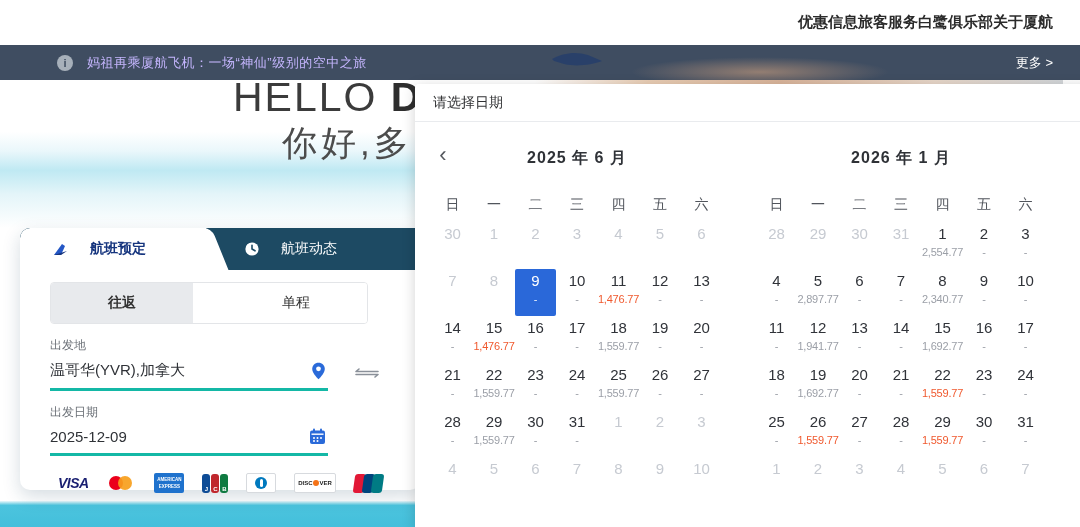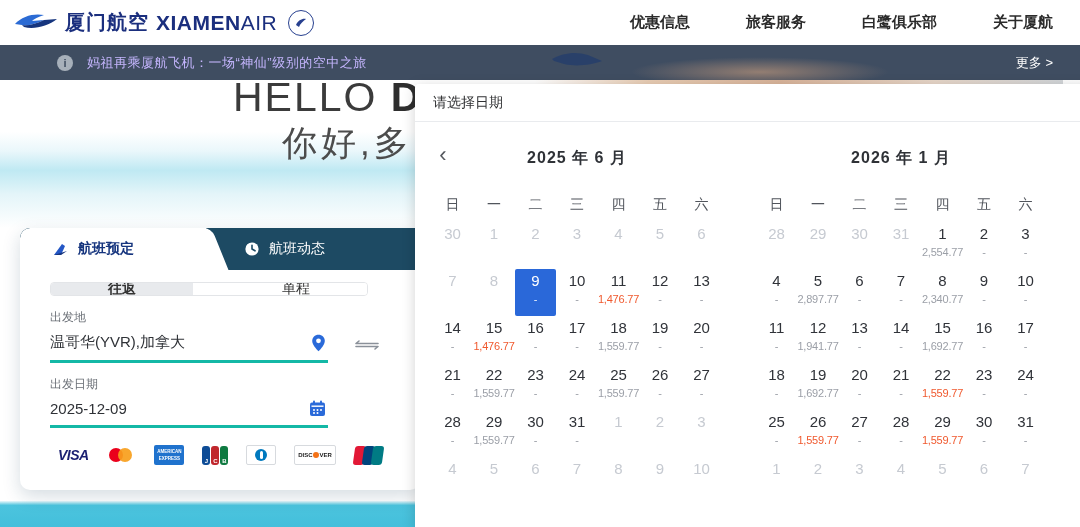--- a/index.html
+++ b/index.html
@@ -18,41 +18,41 @@
   .hero-title b { font-weight:700; color:#2e2e2e; }
   .hero-subtitle { position:absolute; left:282px; top:120px; z-index:1; font-size:35px; color:#4c4c4c; letter-spacing:4px; white-space:nowrap; }
 
   
   .header { position:absolute; left:0; top:0; width:1080px; height:45px; background:#fff; z-index:4; display:flex; align-items:center; padding:0 27px 0 14px; }
   .logo { display:flex; align-items:center; gap:7px; cursor:pointer; }
   .logo-cn { font-size:20px; font-weight:700; color:#1b2f7e; letter-spacing:1px; }
   .logo-en { font-size:21px; font-weight:800; color:#1b2f7e; letter-spacing:.5px; }
   .logo-en .light { font-weight:400; }
   .skyteam { width:26px; height:26px; border:1.5px solid #27408f; border-radius:50%; display:flex; align-items:center; justify-content:center; margin-left:4px; }
-  .nav { margin-left:auto; display:flex; gap:56px; }
+  .nav { margin-left:auto; display:flex; }
   .nav-item { font-size:15px; color:#2b2b2b; font-weight:600; cursor:pointer; white-space:nowrap; }
 
   
   .notice { position:absolute; left:0; top:45px; width:1080px; height:35px; background:#3f4d61; z-index:3; display:flex; align-items:center; padding:0 27px 0 57px; overflow:hidden; }
   .notice-plane { position:absolute; left:548px; top:4px; opacity:.65; }
   .notice-blob { position:absolute; left:630px; top:12px; width:260px; height:30px; border-radius:50%;
     background:radial-gradient(ellipse at center, rgba(216,166,128,.55), rgba(216,166,128,0) 70%); }
   .info-icon { width:16px; height:16px; border-radius:50%; background:#a7b0ba; color:#3f4d61; font-size:11px; font-weight:700; display:flex; align-items:center; justify-content:center; margin-right:14px; flex:none; font-style:normal; }
   .notice-text { font-size:13px; color:#c4b5fd; letter-spacing:.5px; position:relative; z-index:1; }
   .notice-more { margin-left:auto; font-size:13px; color:#ffffff; cursor:pointer; position:relative; z-index:1; white-space:nowrap; }
 
   
   .booking { position:absolute; left:20px; top:228px; width:400px; height:262px; z-index:2; background:#fff; border-radius:10px; box-shadow:0 6px 18px rgba(20,60,90,.18); }
   .tabbar { position:relative; height:42px; background:#1d4a63; border-radius:10px 0 0 0; display:flex; overflow:hidden; }
-  .tab { display:flex; align-items:center; gap:9px; font-size:14px; cursor:pointer; }
+  .tab { display:flex; align-items:center; gap:21px; font-size:14px; cursor:pointer; }
   .tab-active { position:relative; width:186px; background:#fff; color:#16357e; font-weight:700; border-radius:10px 0 0 0; padding-left:32px; }
   .tab-active::after { content:""; position:absolute; right:-14px; top:0; width:30px; height:100%; background:#fff; transform:skewX(22deg); border-radius:0 8px 0 0; }
   .tab-inactive { color:#fff; font-weight:500; padding-left:38px; }
   .panel-body { padding:12px 30px 0 30px; }
-  .trip-toggle { display:flex; height:14px; border:1px solid #e3e5e8; border-radius:4px; overflow:hidden; width:318px;gap:32px; }
+  .trip-toggle { display:flex; height:42px; border:1px solid #e3e5e8; border-radius:4px; overflow:hidden; width:318px;gap:32px; }
   .trip-opt { flex:1; display:flex; align-items:center; justify-content:center; font-size:14px; color:#333; cursor:pointer; background:#fff; }
   .trip-opt.active { background:#e8eaed; font-weight:600; }
   .field { margin-top:13px; }
   .field-label { font-size:12px; color:#6a6f76; }
   .field-row { display:flex; align-items:center; }
   .field-main { width:278px; border-bottom:3px solid #14b8a6; display:flex; align-items:center; justify-content:space-between; padding:7px 2px 8px 0; cursor:pointer; }
   .field-value { font-size:15px; color:#2f3237; }
   .swap-btn { margin-left:26px; cursor:pointer; }
   .payments { display:flex; justify-content:space-between; align-items:center; padding:17px 6px 0 8px;gap:17px; }
   .pay { display:flex; align-items:center; justify-content:center; height:20px; }
@@ -104,33 +104,20 @@
 <div class="hero-top-strip"></div>
 <div class="hero-right-sliver">
   <div class="sliver-line"></div>
   <div class="sliver-line"></div>
   <div class="sliver-line"></div>
 </div>
 <div class="hero-title"><span>HELLO</span> <b>D</b></div>
 <div class="hero-subtitle">你好,多</div>
 
 <div class="header">
-  <div class="logo">
-    <svg width="44" height="22" viewBox="0 0 44 22">
-      <path d="M1 12 C 8 4, 20 1, 30 3 C 24 5, 20 7, 18 9 L 30 8 C 22 12, 14 14, 8 13 Z" fill="#2b6bd4"></path>
-      <path d="M8 13 C 14 14, 22 12, 30 8 L 43 7 C 34 14, 20 18, 10 15 Z" fill="#16357e"></path>
-    </svg>
-    <span class="logo-cn">厦门航空</span>
-    <span class="logo-en"><span>XIAMEN</span><span class="light">AIR</span></span>
-    <span class="skyteam">
-      <svg width="14" height="14" viewBox="0 0 14 14">
-          <path d="M2 9 C 4 4, 9 2, 12 3 C 9 5, 6 8, 5 11 Z" fill="#27408f"></path>
-        </svg>
-    </span>
-  </div>
   <div class="nav">
       <span class="nav-item">优惠信息</span>
       <span class="nav-item">旅客服务</span>
       <span class="nav-item">白鹭俱乐部</span>
       <span class="nav-item">关于厦航</span>
     </div>
 </div>
 
 <div class="notice">
   <svg class="notice-plane" width="58" height="26" viewBox="0 0 58 26">

